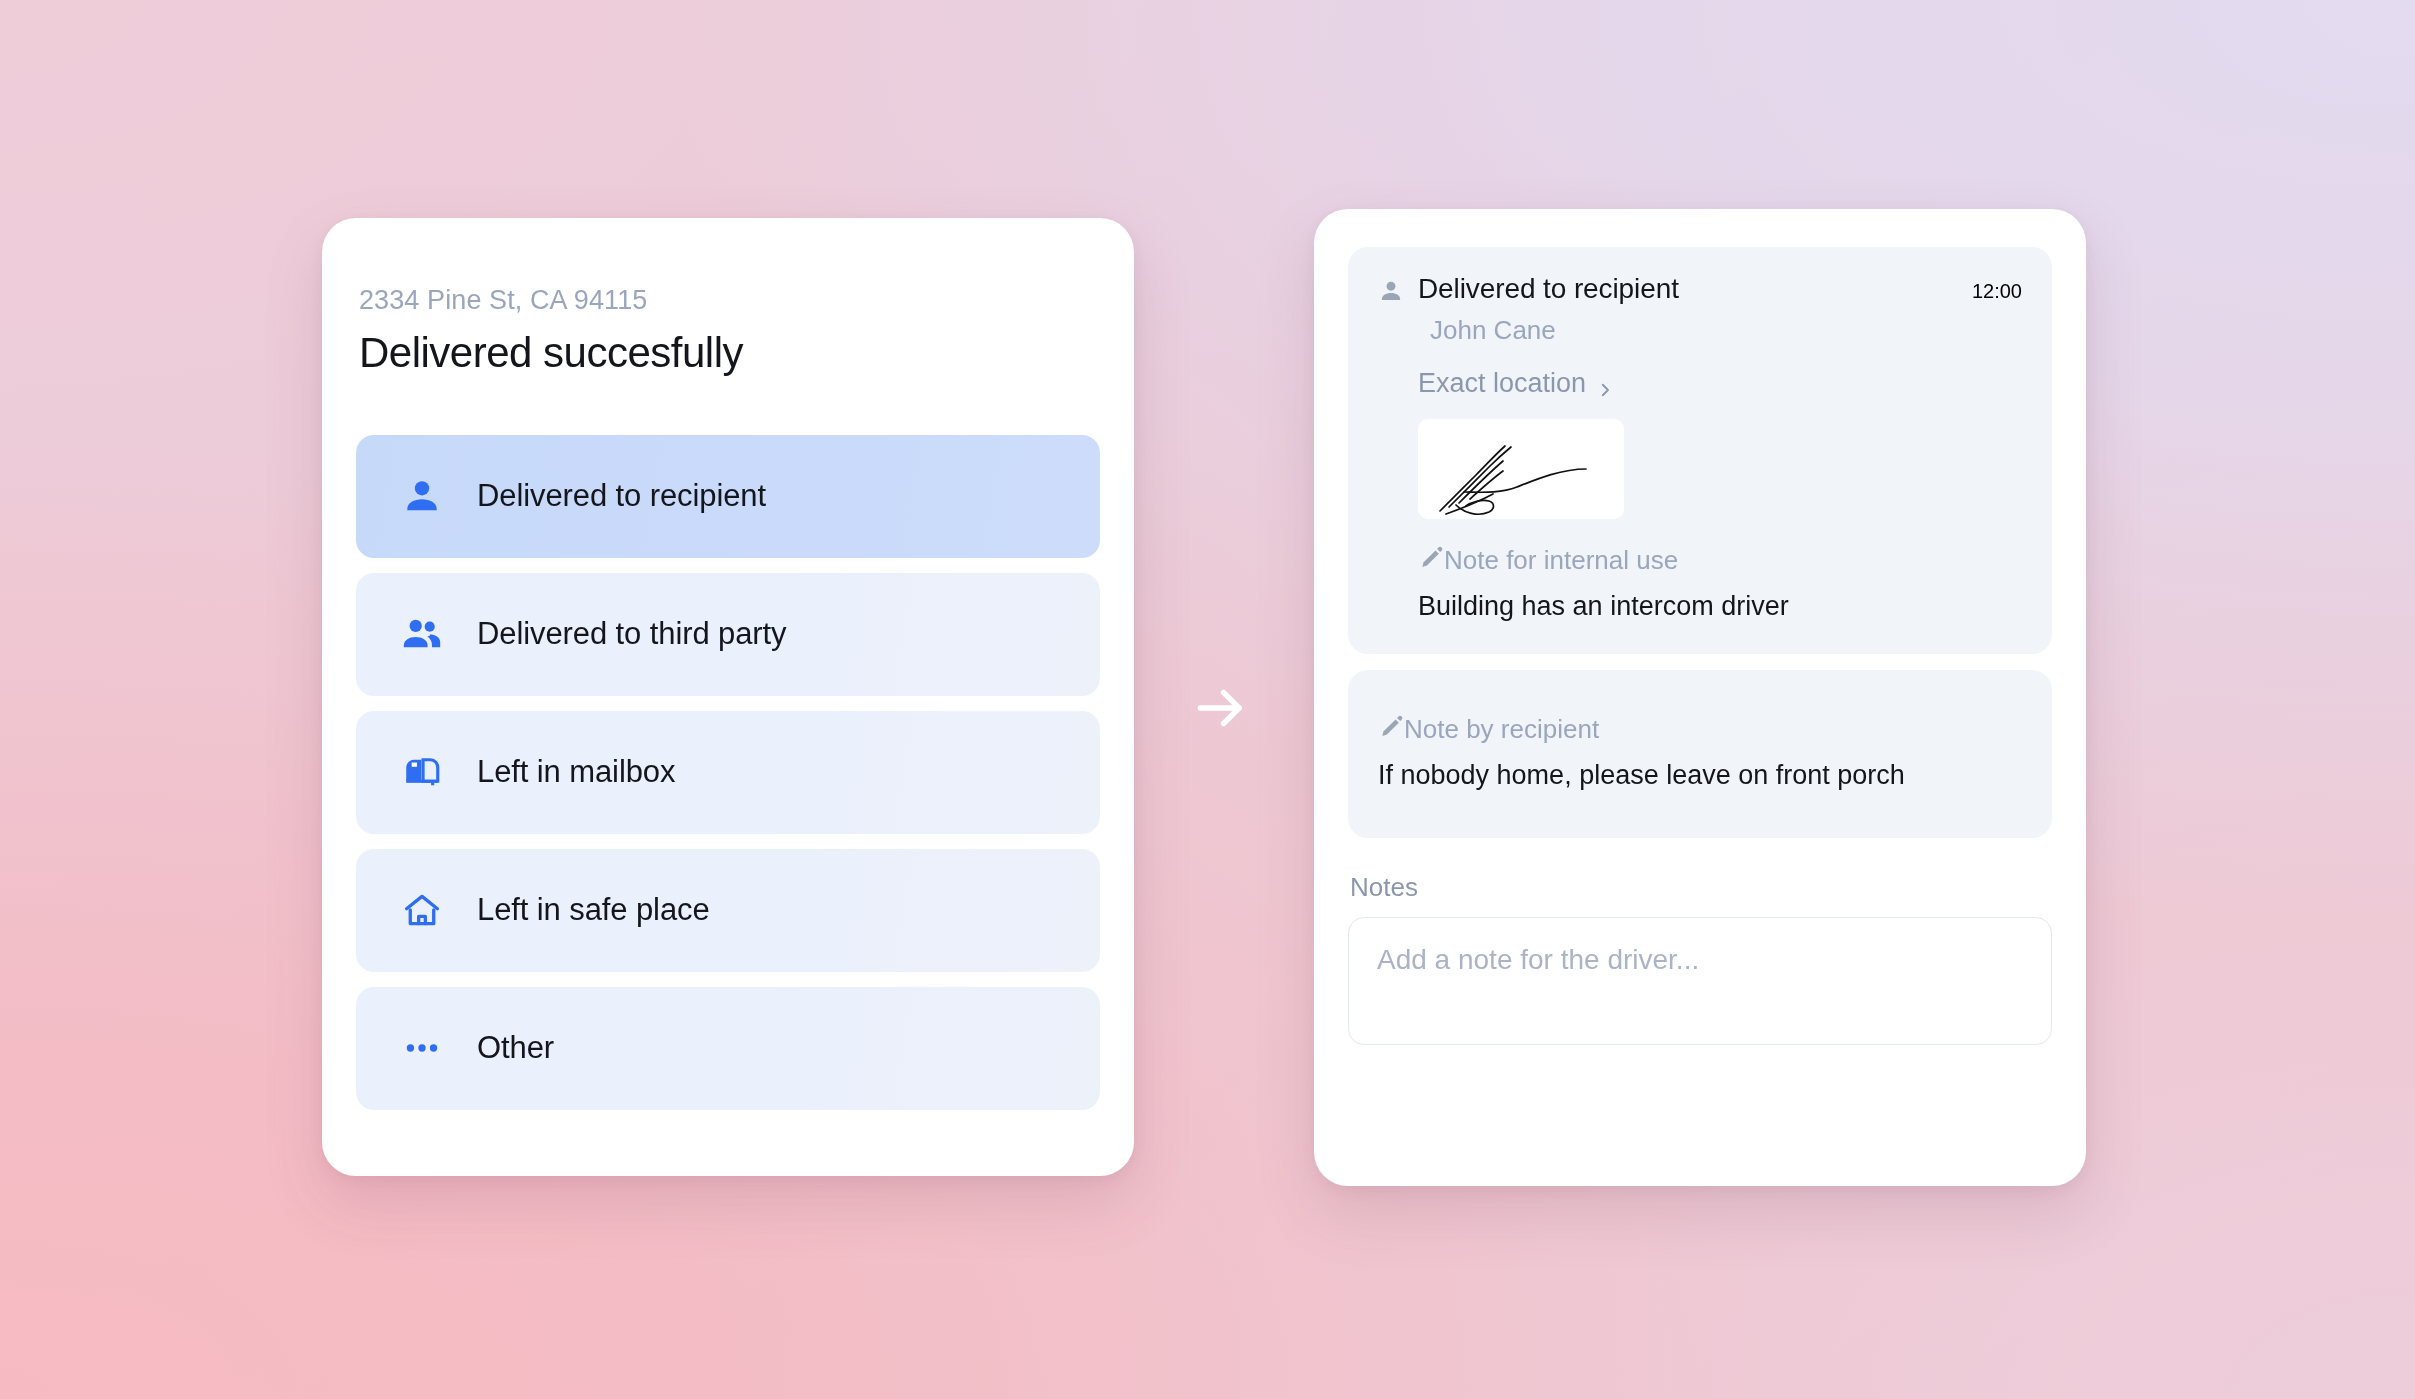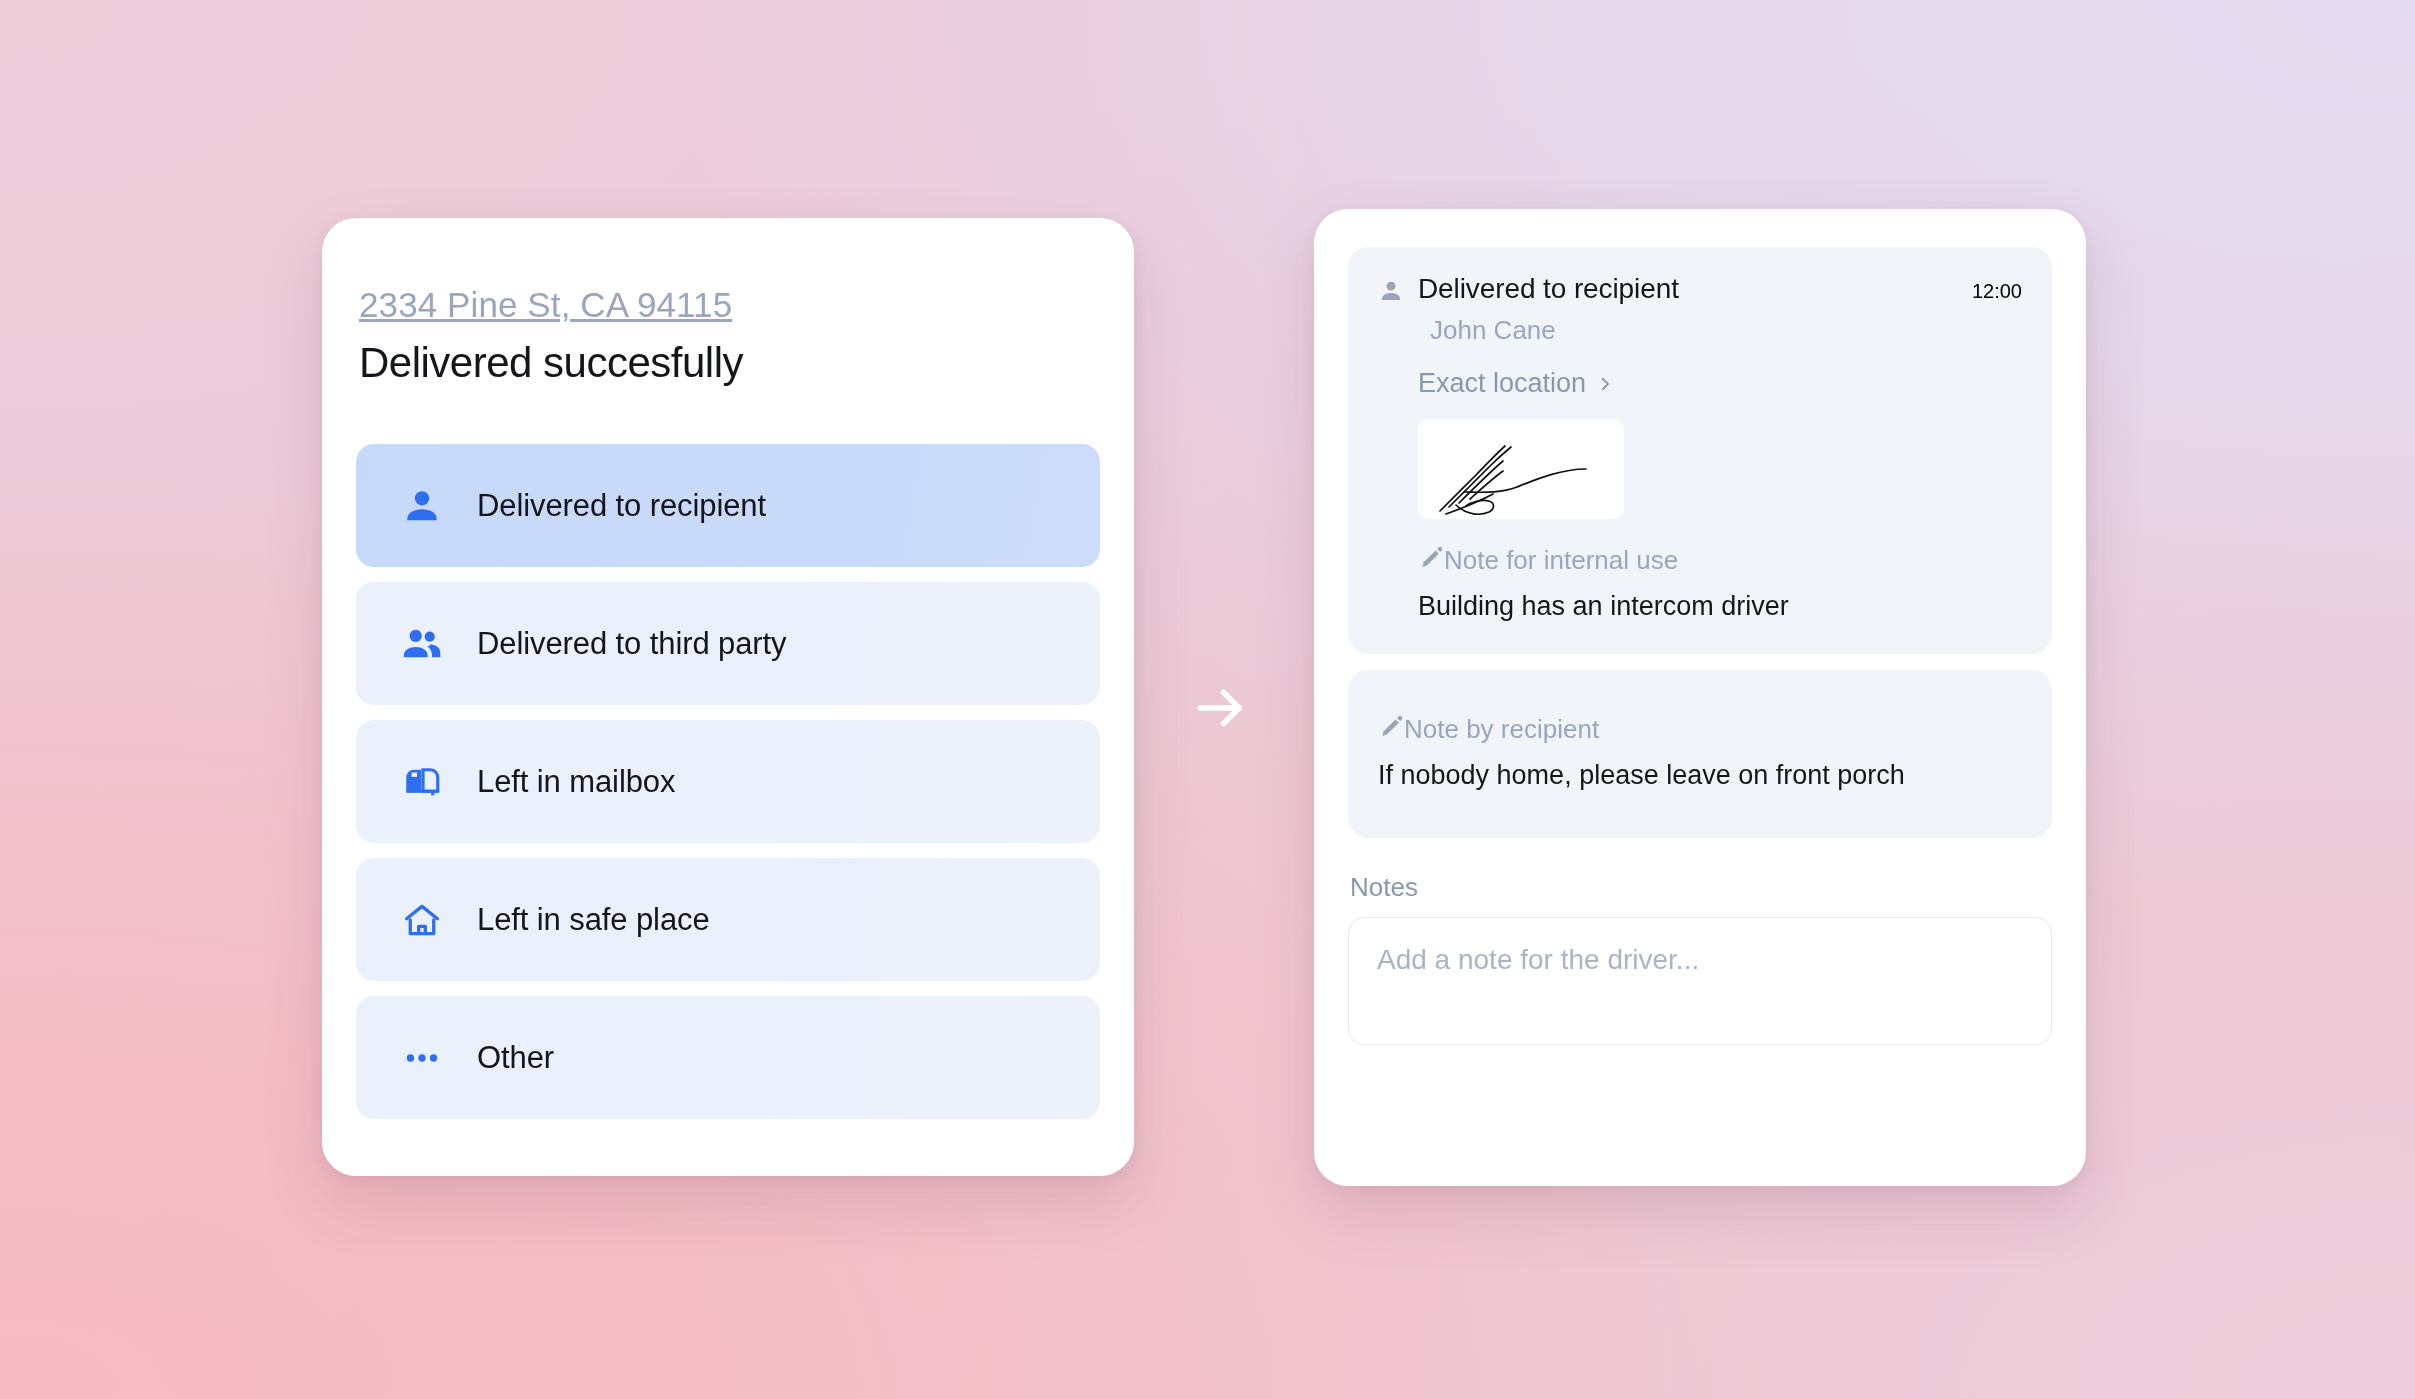--- a/index.html
+++ b/index.html
@@ -45,25 +45,24 @@
     border-radius: 34px;
     box-shadow: 0 26px 60px rgba(120, 60, 85, 0.16), 0 4px 14px rgba(120, 60, 85, 0.07);
     overflow: hidden;
   }
 
   .left-head {
     padding: 66px 0 0 37px;
   }
 
   .address {
-    font-size: 35px;
+    font-size: 27px;
     color: #9aa6bd;
     letter-spacing: 0.1px;
     line-height: 1.2;
-    text-decoration: underline;
   }
 
   .page-title {
     font-size: 42px;
     font-weight: 400;
     color: #14161c;
     letter-spacing: -0.5px;
     margin-top: 12px;
     line-height: 1.2;
   }
@@ -182,21 +181,21 @@
 
   .recipient-name {
     font-size: 26px;
     color: #9aa6bd;
     margin-top: 10px;
     margin-left: 12px;
   }
 
   .exact-location {
     display: inline-flex;
-    align-items: center;
+    align-items: flex-end;
     gap: 10px;
     font-size: 27px;
     color: #8b97ae;
     margin-top: 22px;
     cursor: pointer;
   }
 
   .chev {
     width: 18px;
     height: 18px;

